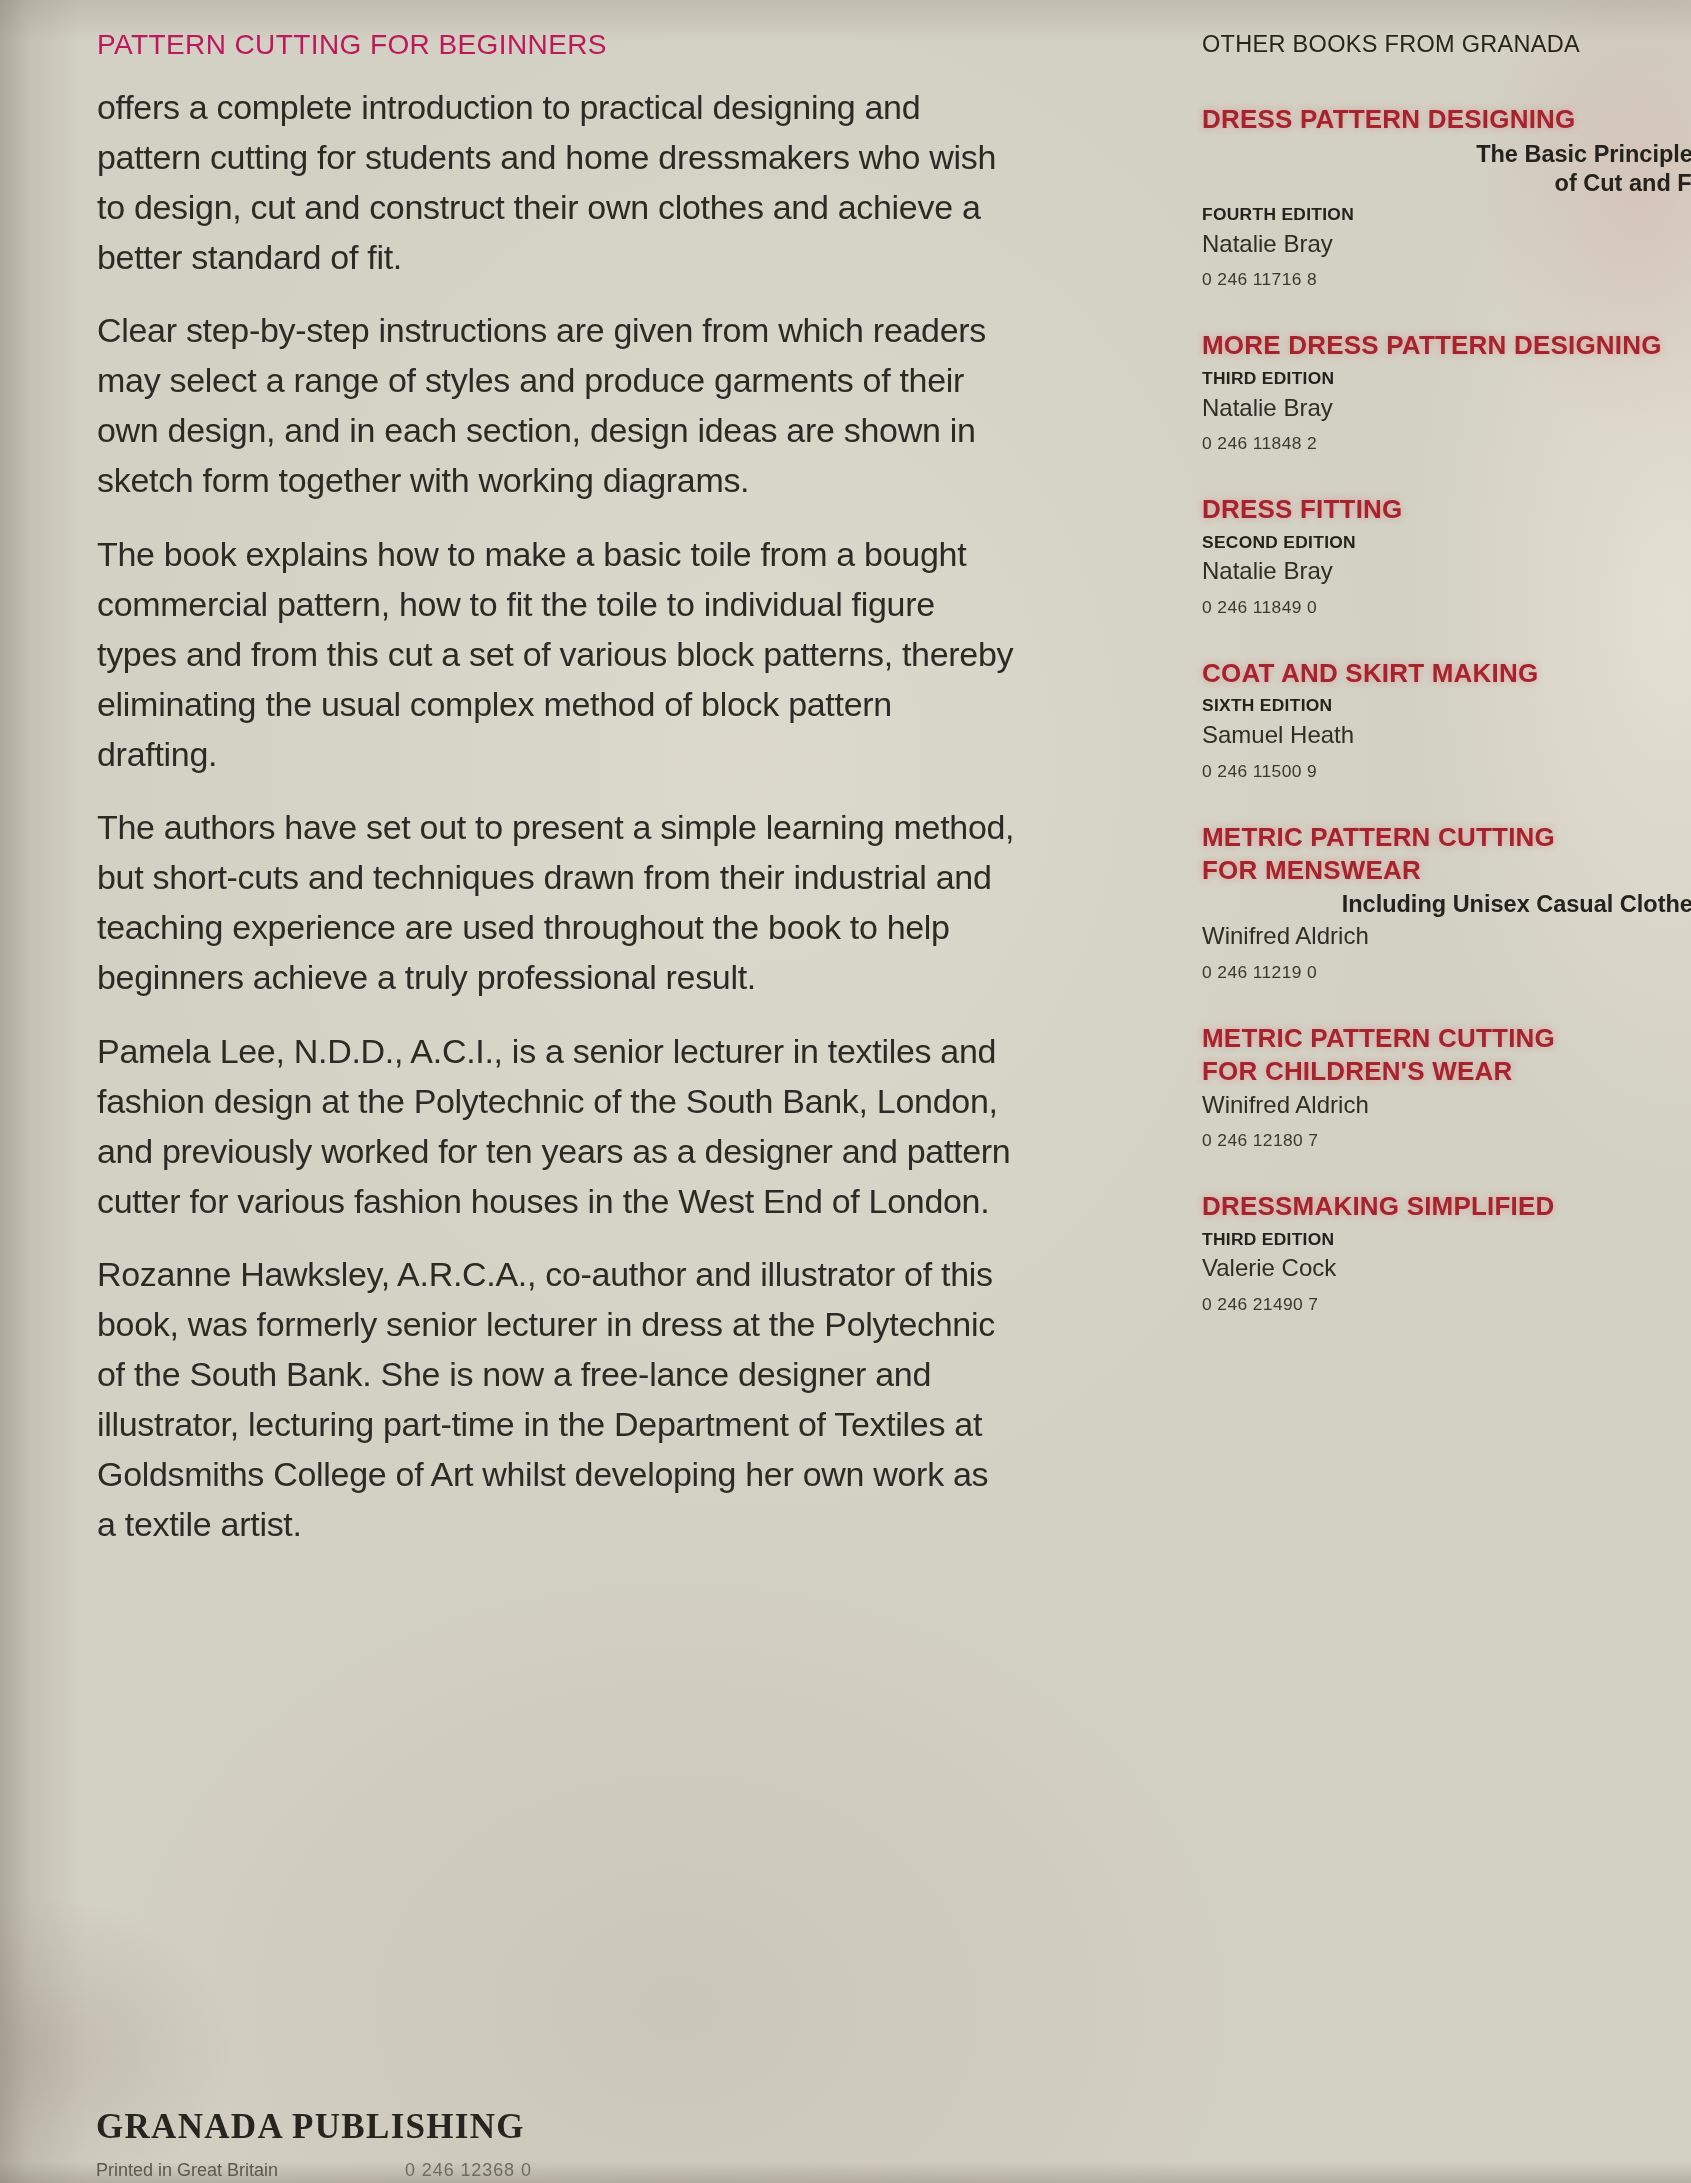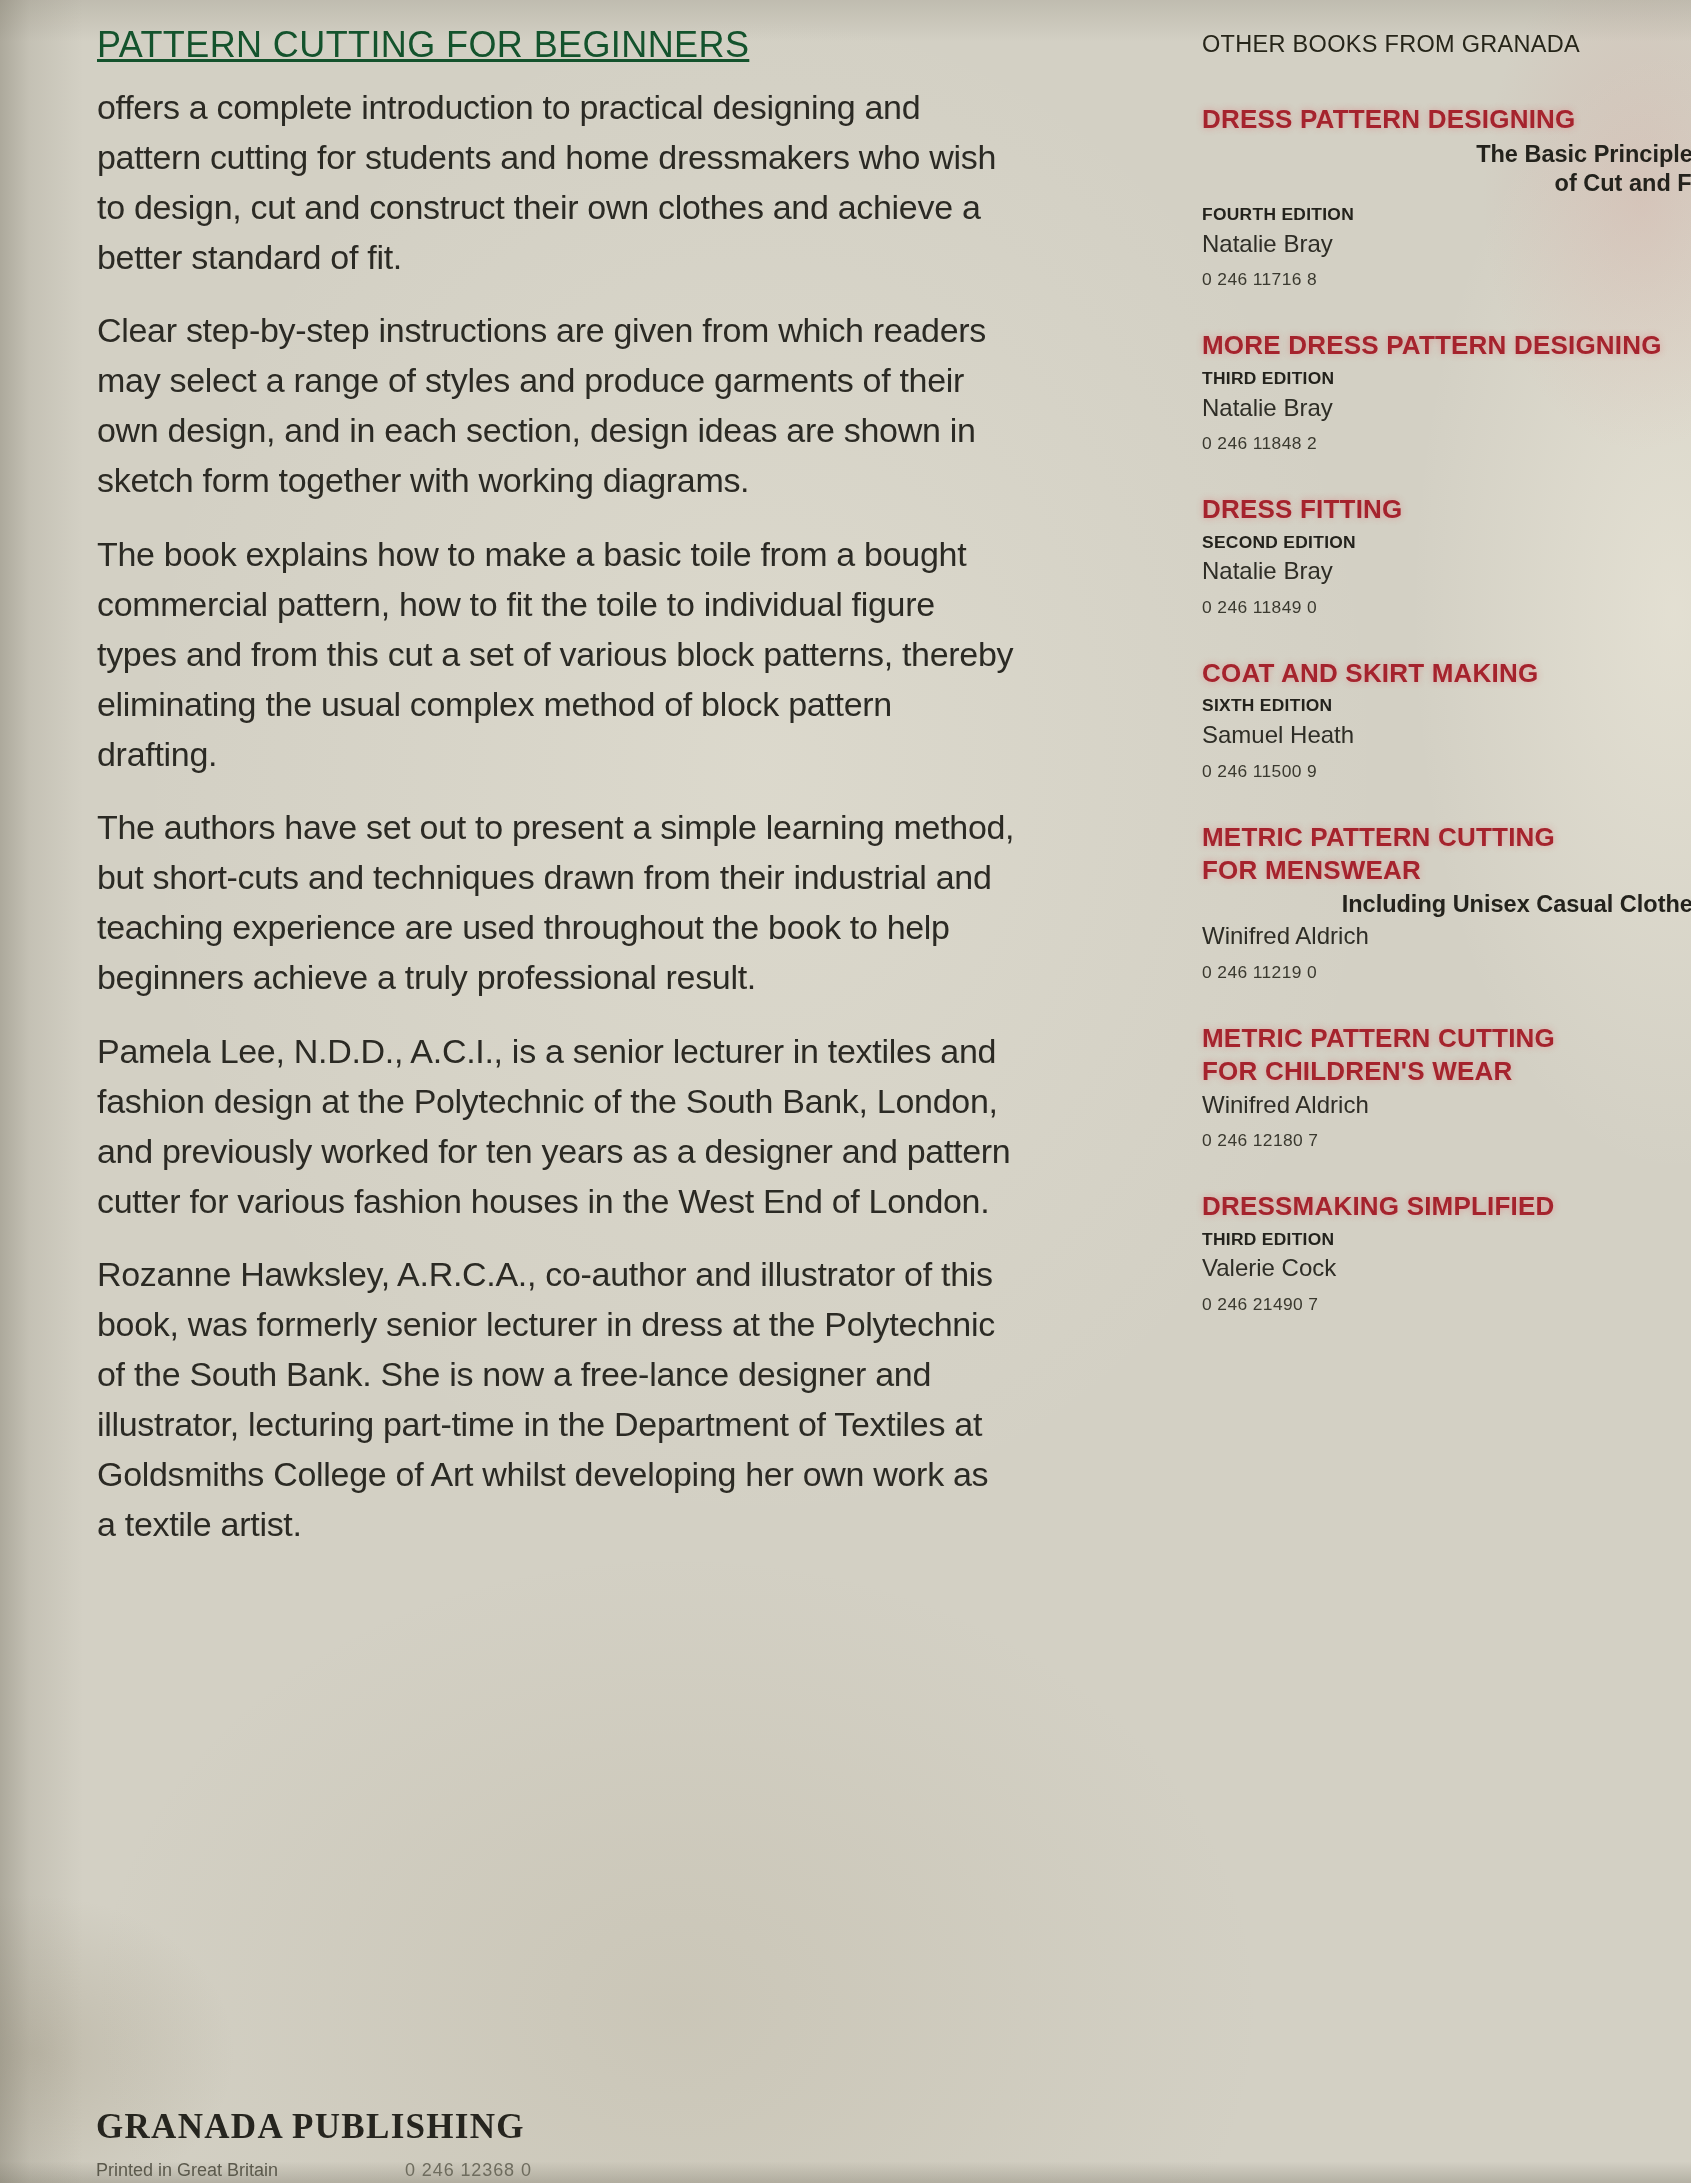--- a/index.html
+++ b/index.html
@@ -23,22 +23,22 @@
       radial-gradient(ellipse 782px 608px at 40% 92%, rgba(150,138,108,0.14), rgba(0,0,0,0) 75%),
       
       radial-gradient(ellipse 287px 226px at 2% 94%, rgba(140,130,105,0.28), rgba(0,0,0,0) 70%),
       
       radial-gradient(ellipse 782px 956px at 45% 35%, rgba(236,233,220,0.35), rgba(0,0,0,0) 80%);
     overflow:hidden;
   }
 
   .left-col { position:absolute; left:97px; top:24px; width:1069px; color:#2b2a24; }
   .page-title {
-    font-size:36px; font-weight:400; letter-spacing:0.4px;
-    line-height:42px; margin:0 0 15.6px 0; color:#14532d;text-decoration:underline;
+    font-size:28px; font-weight:400; letter-spacing:0.4px;
+    line-height:42px; margin:0 0 15.6px 0; color:#be185d;
   }
   .blurb p {
     font-size:34px; letter-spacing:-0.3px;
     line-height:50px; margin:0 0 23.5px 0;
     white-space:pre-line; color:#2b2a24;
   }
 
   .right-col { position:absolute; left:1202px; top:31px; width:504px; }
   .other-books-heading {
     font-size:23.5px; color:#262519; letter-spacing:0.3px;

